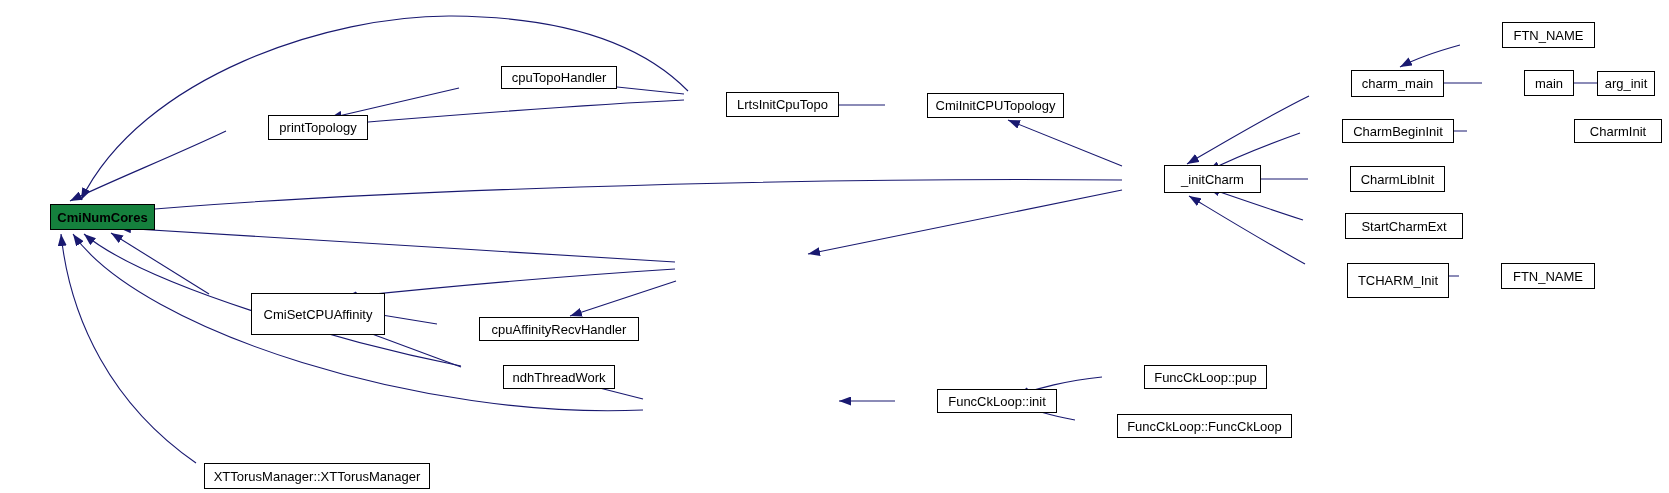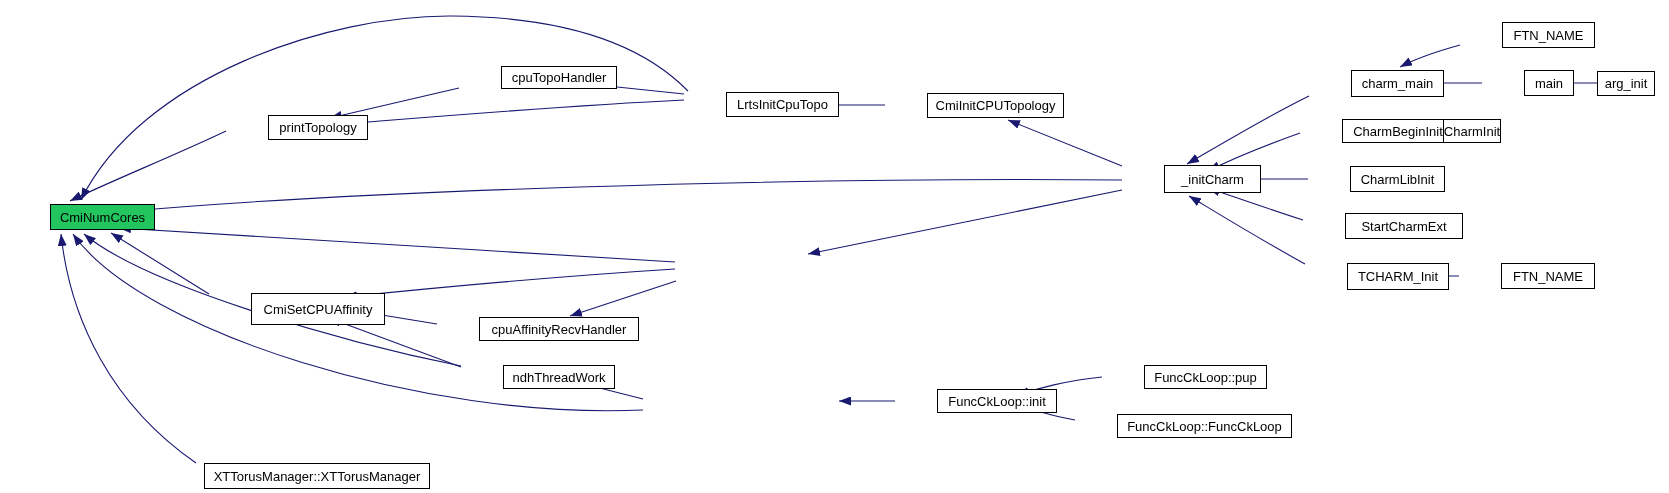--- a/index.html
+++ b/index.html
@@ -19,21 +19,21 @@
     color:#000000;
     font-size:13px;
     line-height:1;
     display:flex;
     align-items:center;
     justify-content:center;
     white-space:nowrap;
     cursor:pointer;
     margin-left:42px;
   }
-  .node.root{background:#22c55e;}
+  .node.root{background:#15803d;font-weight:bold;}
 </style>
 </head>
 <body>
 
 <div id="canvas">
 
   <svg id="edges" viewBox="0 0 1669 493" xmlns="http://www.w3.org/2000/svg">
     <defs>
       <marker id="arrow" viewBox="0 0 12 9" refX="12" refY="4.5" markerWidth="12" markerHeight="9" markerUnits="userSpaceOnUse" orient="auto">
         <path d="M0,0 L12,4.5 L0,9 Z" fill="#191970"></path>
@@ -79,26 +79,26 @@
   <div class="node" style="left:226px;top:115px;width:100px;height:25px">printTopology</div>
   <div class="node" style="left:459px;top:66px;width:116px;height:23px">cpuTopoHandler</div>
   <div class="node" style="left:684px;top:92px;width:113px;height:25px">LrtsInitCpuTopo</div>
   <div class="node" style="left:885px;top:93px;width:137px;height:25px">CmiInitCPUTopology</div>
   <div class="node" style="left:1122px;top:165px;width:97px;height:28px">_initCharm</div>
   <div class="node" style="left:1309px;top:70px;width:93px;height:27px">charm_main</div>
   <div class="node" style="left:1460px;top:22px;width:93px;height:26px">FTN_NAME</div>
   <div class="node" style="left:1482px;top:70px;width:50px;height:26px">main</div>
   <div class="node" style="left:1555px;top:71px;width:58px;height:25px">arg_init</div>
   <div class="node" style="left:1300px;top:119px;width:112px;height:24px">CharmBeginInit</div>
-  <div class="node" style="left:1401px;top:119px;width:58px;height:24px">CharmInit</div>
+  <div class="node" style="left:1532px;top:119px;width:88px;height:24px">CharmInit</div>
   <div class="node" style="left:1308px;top:166px;width:95px;height:26px">CharmLibInit</div>
   <div class="node" style="left:1303px;top:213px;width:118px;height:26px">StartCharmExt</div>
-  <div class="node" style="left:1305px;top:263px;width:102px;height:27px">TCHARM_Init</div>
+  <div class="node" style="left:1305px;top:263px;width:102px;height:35px">TCHARM_Init</div>
   <div class="node" style="left:1459px;top:263px;width:94px;height:26px">FTN_NAME</div>
-  <div class="node" style="left:209px;top:293px;width:134px;height:32px">CmiSetCPUAffinity</div>
+  <div class="node" style="left:209px;top:293px;width:134px;height:42px">CmiSetCPUAffinity</div>
   <div class="node" style="left:437px;top:317px;width:160px;height:24px">cpuAffinityRecvHandler</div>
   <div class="node" style="left:461px;top:365px;width:112px;height:24px">ndhThreadWork</div>
   <div class="node" style="left:895px;top:389px;width:120px;height:24px">FuncCkLoop::init</div>
   <div class="node" style="left:1102px;top:365px;width:123px;height:24px">FuncCkLoop::pup</div>
   <div class="node" style="left:1075px;top:414px;width:175px;height:24px">FuncCkLoop::FuncCkLoop</div>
   <div class="node" style="left:162px;top:463px;width:226px;height:26px">XTTorusManager::XTTorusManager</div>
 
 </div>
 
 </body></html>

